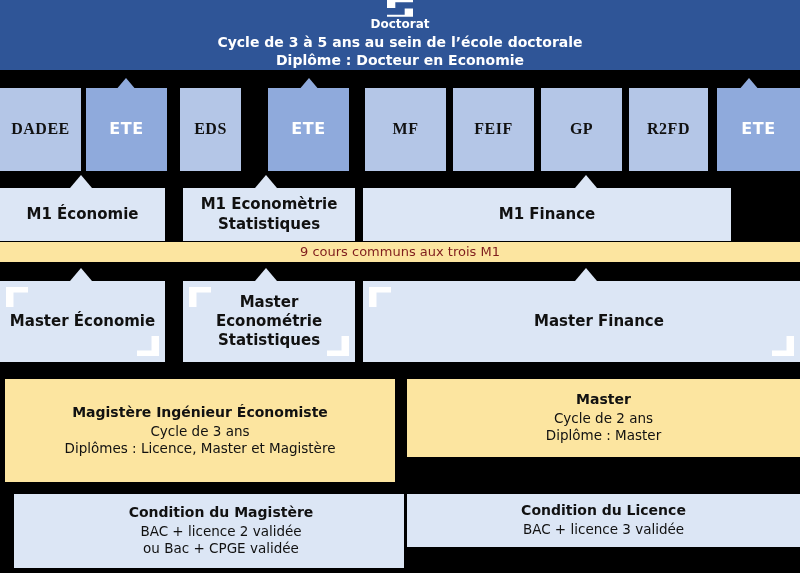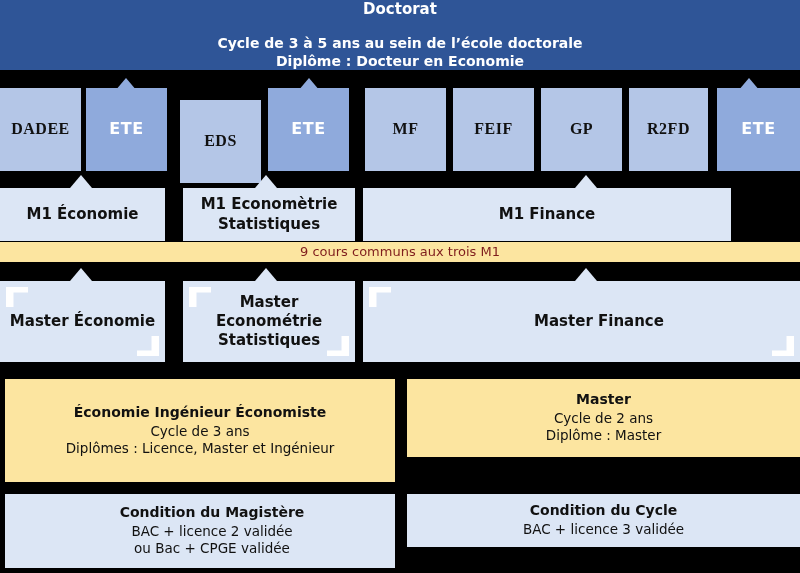--- a/index.html
+++ b/index.html
@@ -27,21 +27,21 @@
     overflow:hidden;
   }
 
   
   .c-navy   {background:#2f5597;color:#ffffff;}
   .c-blue   {background:#8faadc;color:#ffffff;}
   .c-lblue  {background:#b4c6e7;color:#111111;font-family:Liberation Serif, serif;}
   .c-pale   {background:#dce6f5;color:#111111;}
   .c-yellow {background:#fce5a0;color:#111111;}
   .code{font-size:16px;font-weight:bold;letter-spacing:.5px;}
-  .hd-title{font-size:15px;font-weight:bold;margin-bottom:16px;}
+  .hd-title{font-size:12px;font-weight:bold;margin-bottom:2px;}
   .hd-line{font-size:14px;font-weight:bold;}
   .m1-label{font-size:15px;font-weight:bold;}
   .master-label{font-size:15px;font-weight:bold;}
   .yl-title{font-size:14px;font-weight:bold;margin-bottom:1px;}
   .yl-line{font-size:13.5px;font-weight:normal;}
   .cond-title{font-size:14px;font-weight:bold;margin-bottom:1px;}
   .cond-line{font-size:13.5px;font-weight:normal;}
   .band-text{font-size:13px;font-weight:normal;color:#7f1d1d;}
 
   
@@ -91,21 +91,21 @@
   <span class="uparrow ua-blue" style="left:115px;top:78px;"></span>
   <span class="uparrow ua-blue" style="left:298px;top:78px;"></span>
   <span class="uparrow ua-blue" style="left:738px;top:78px;"></span>
 
   <div class="box c-lblue code" style="left:0px;top:88px;width:81px;height:83px;">
     <span>DADEE</span>
   </div>
   <div class="box c-blue code" style="left:86px;top:88px;width:81px;height:83px;">
     <span>ETE</span>
   </div>
-  <div class="box c-lblue code" style="left:180px;top:100px;width:81px;height:83px;">
+  <div class="box c-lblue code" style="left:180px;top:88px;width:61px;height:83px;">
     <span>EDS</span>
   </div>
   <div class="box c-blue code" style="left:268px;top:88px;width:81px;height:83px;">
     <span>ETE</span>
   </div>
   <div class="box c-lblue code" style="left:365px;top:88px;width:81px;height:83px;">
     <span>MF</span>
   </div>
   <div class="box c-lblue code" style="left:541px;top:88px;width:81px;height:83px;">
     <span>GP</span>
@@ -155,33 +155,33 @@
     <span class="master-label">Econométrie</span>
     <span class="master-label">Statistiques</span>
   </div>
   <div class="box c-pale" style="left:363px;top:281px;width:437px;height:81px;padding-left:35px;">
     <span class="fold-tl"></span>
     <span class="fold-br"></span>
     <span class="master-label">Master Finance</span>
   </div>
 
   <div class="box c-yellow" style="left:5px;top:379px;width:390px;height:103px;">
-    <span class="yl-title">Économie Ingénieur Économiste</span>
+    <span class="yl-title">Magistère Ingénieur Économiste</span>
     <span class="yl-line">Cycle de 3 ans</span>
-    <span class="yl-line">Diplômes : Licence, Master et Ingénieur</span>
+    <span class="yl-line">Diplômes : Licence, Master et Magistère</span>
   </div>
   <div class="box c-yellow" style="left:407px;top:379px;width:393px;height:78px;">
     <span class="yl-title">Master</span>
     <span class="yl-line">Cycle de 2 ans</span>
     <span class="yl-line">Diplôme : Master</span>
   </div>
 
-  <div class="box c-pale" style="left:5px;top:494px;width:390px;height:74px;padding-left:24px;">
+  <div class="box c-pale" style="left:14px;top:494px;width:390px;height:74px;padding-left:24px;">
     <span class="cond-title">Condition du Magistère</span>
     <span class="cond-line">BAC + licence 2 validée</span>
     <span class="cond-line">ou Bac + CPGE validée</span>
   </div>
   <div class="box c-pale" style="left:407px;top:494px;width:393px;height:53px;">
-    <span class="cond-title">Condition du Cycle</span>
+    <span class="cond-title">Condition du Licence</span>
     <span class="cond-line">BAC + licence 3 validée</span>
   </div>
 
 </div>
 
 </body></html>

